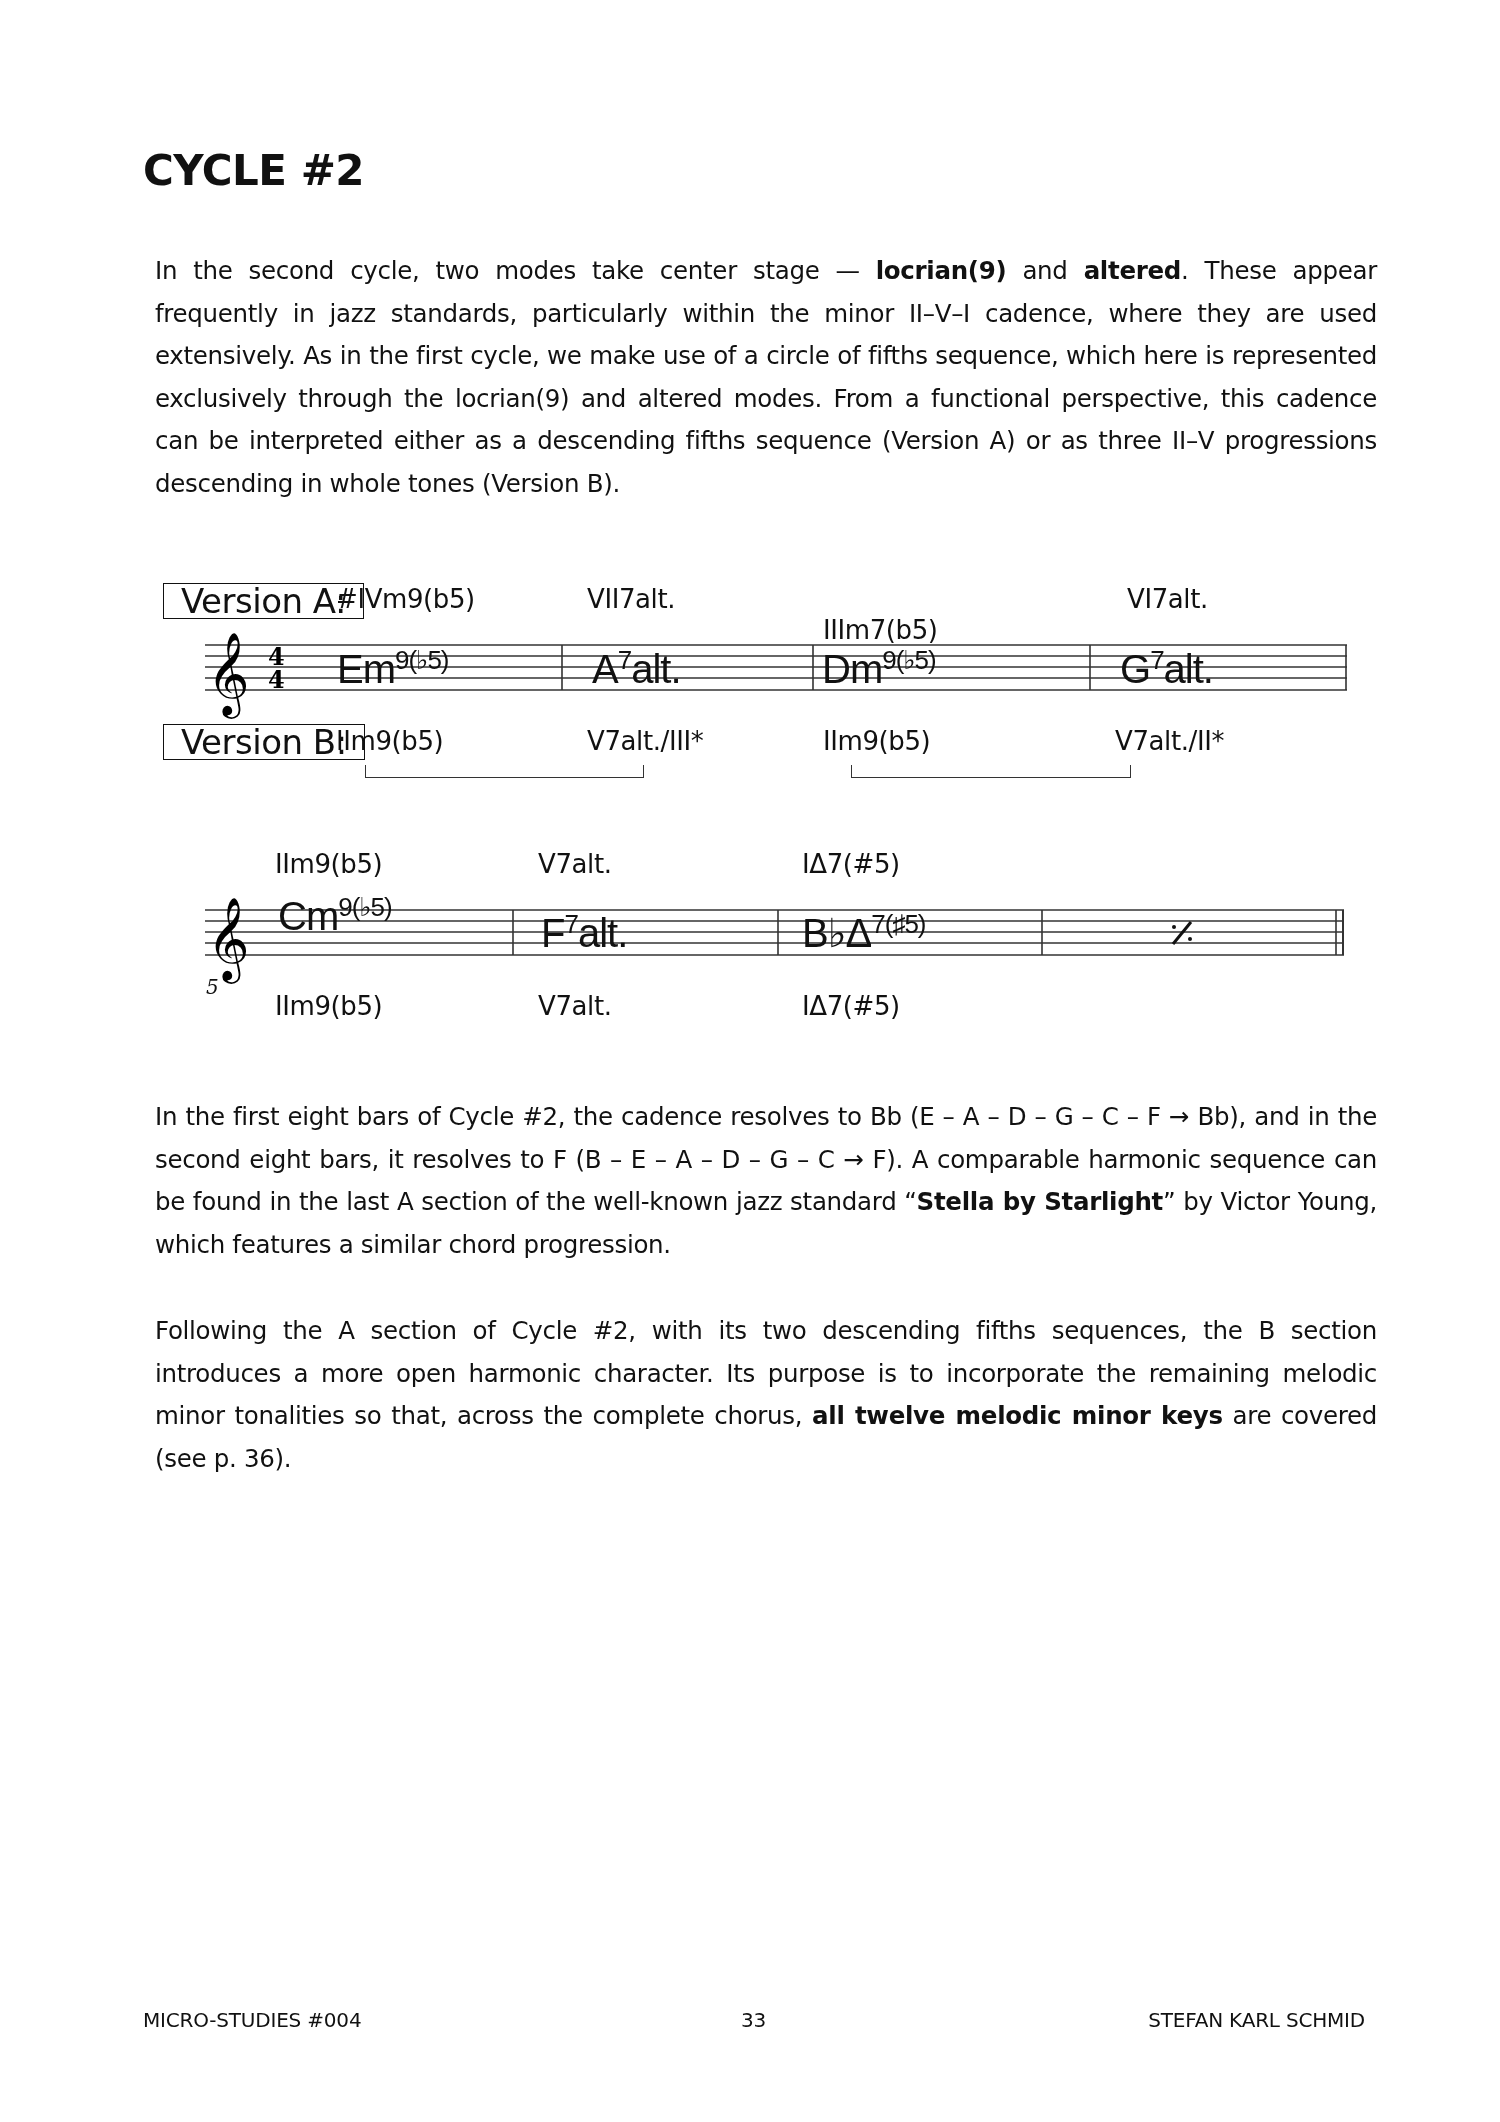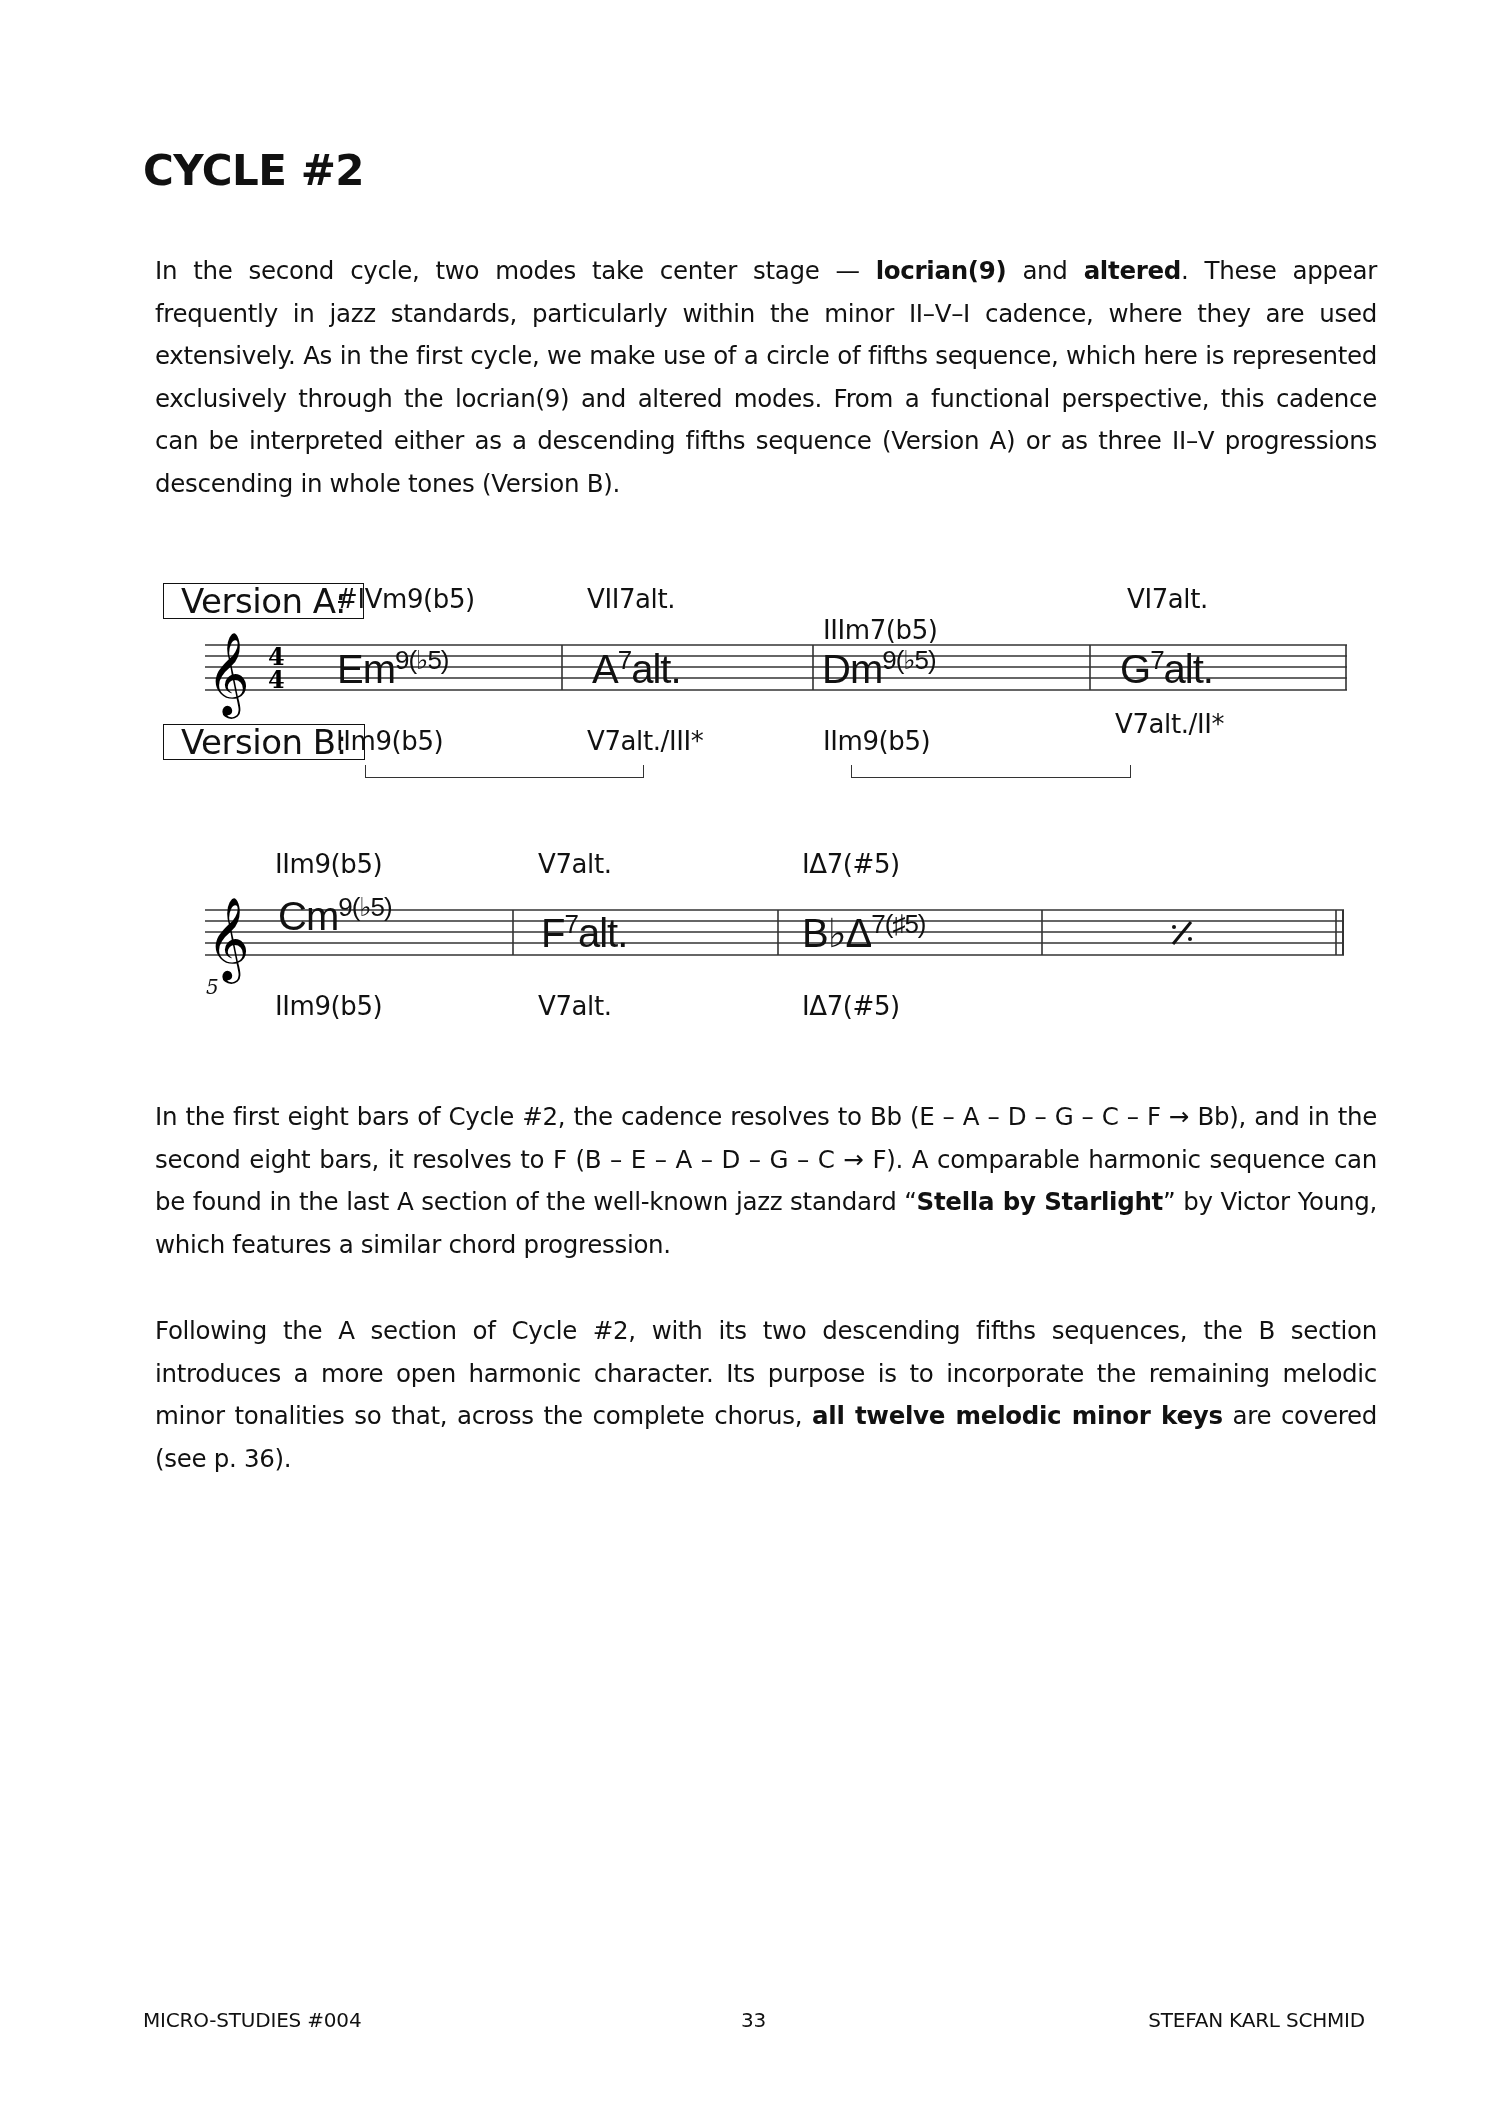--- a/index.html
+++ b/index.html
@@ -72,21 +72,21 @@
   <span>Dm</span><sup style="font-size:26px; vertical-align:14px;">9(♭5)</sup>
 </div>
 <div class="lbl" style="left:1120px; top:645px; font-family:'Liberation Sans',sans-serif; font-size:40px; letter-spacing:-1px;">
   <span>G</span><sup style="font-size:26px; vertical-align:14px;">7</sup><span>alt.</span>
 </div>
 
 <div class="vbox" style="left:163px; top:724px;">Version B:</div>
 <div class="lbl" style="left:336px; top:726px;">IIm9(b5)</div>
 <div class="lbl" style="left:587px; top:726px;">V7alt./III*</div>
 <div class="lbl" style="left:823px; top:726px;">IIm9(b5)</div>
-<div class="lbl" style="left:1115px; top:709px;text-align:right;">V7alt./II*</div>
+<div class="lbl" style="left:1115px; top:726px;text-align:right;">V7alt./II*</div>
 
 <div class="bracket" style="left:365px; top:765px; width:277px;"></div>
 <div class="bracket" style="left:851px; top:765px; width:278px;"></div>
 
 <div class="lbl" style="left:275px; top:849px;">IIm9(b5)</div>
 <div class="lbl" style="left:538px; top:849px;">V7alt.</div>
 <div class="lbl" style="left:802px; top:849px;">IΔ7(#5)</div>
 
 <div class="staff" style="left:195px; top:885px;">
   <svg width="1160" height="100" viewBox="0 0 1160 100">

